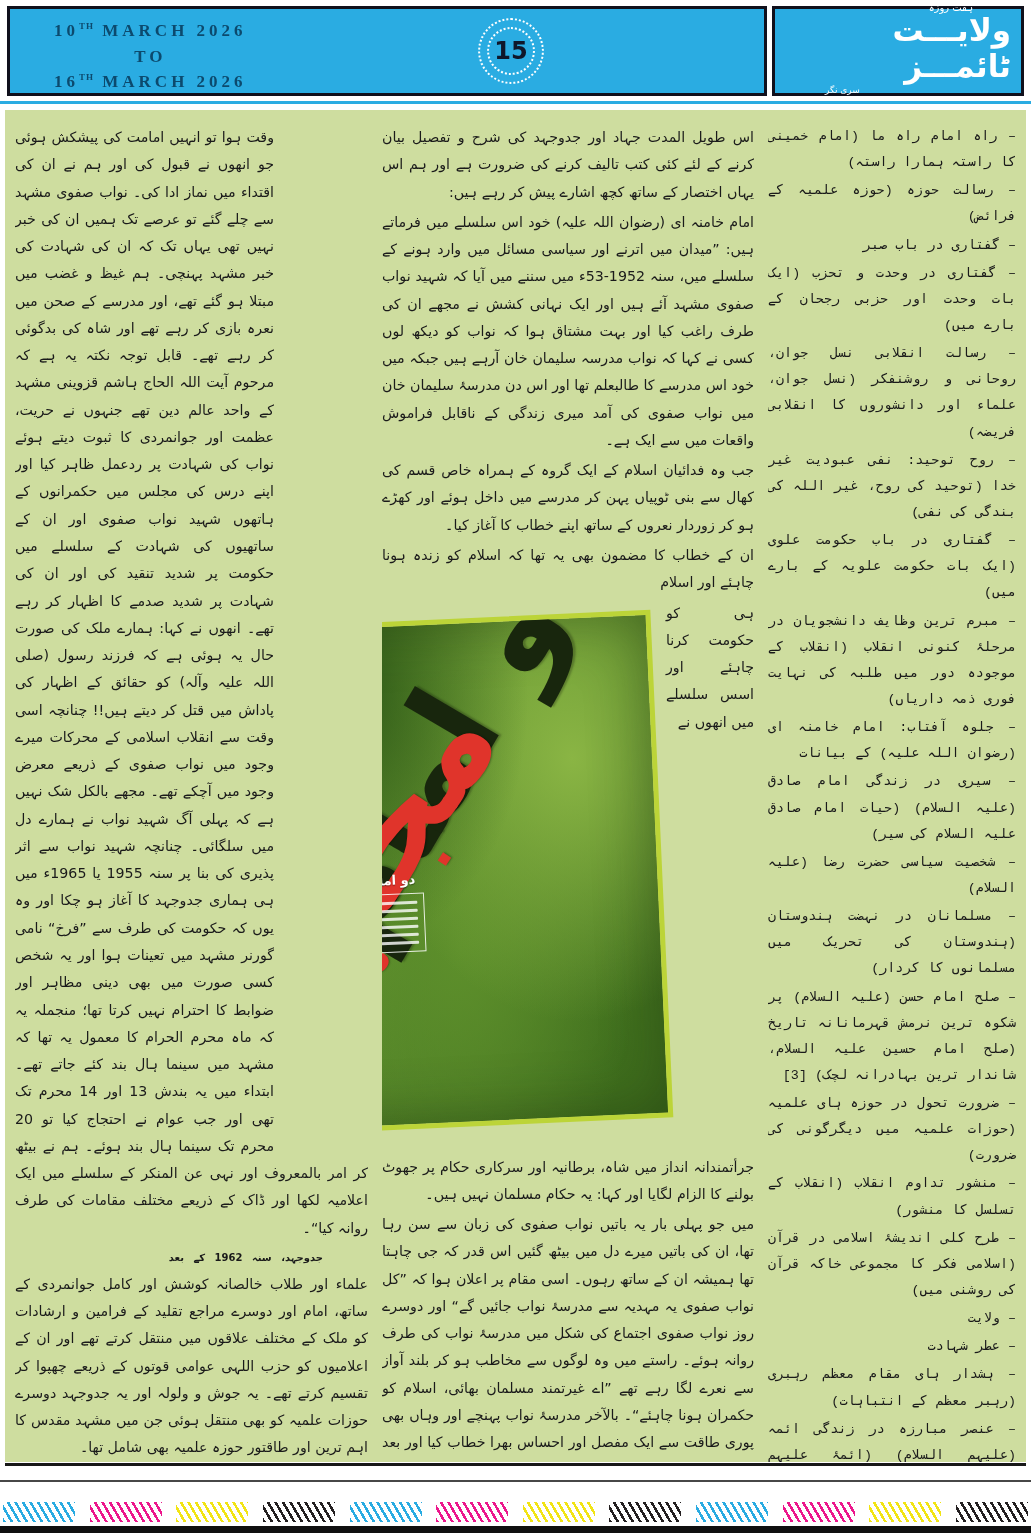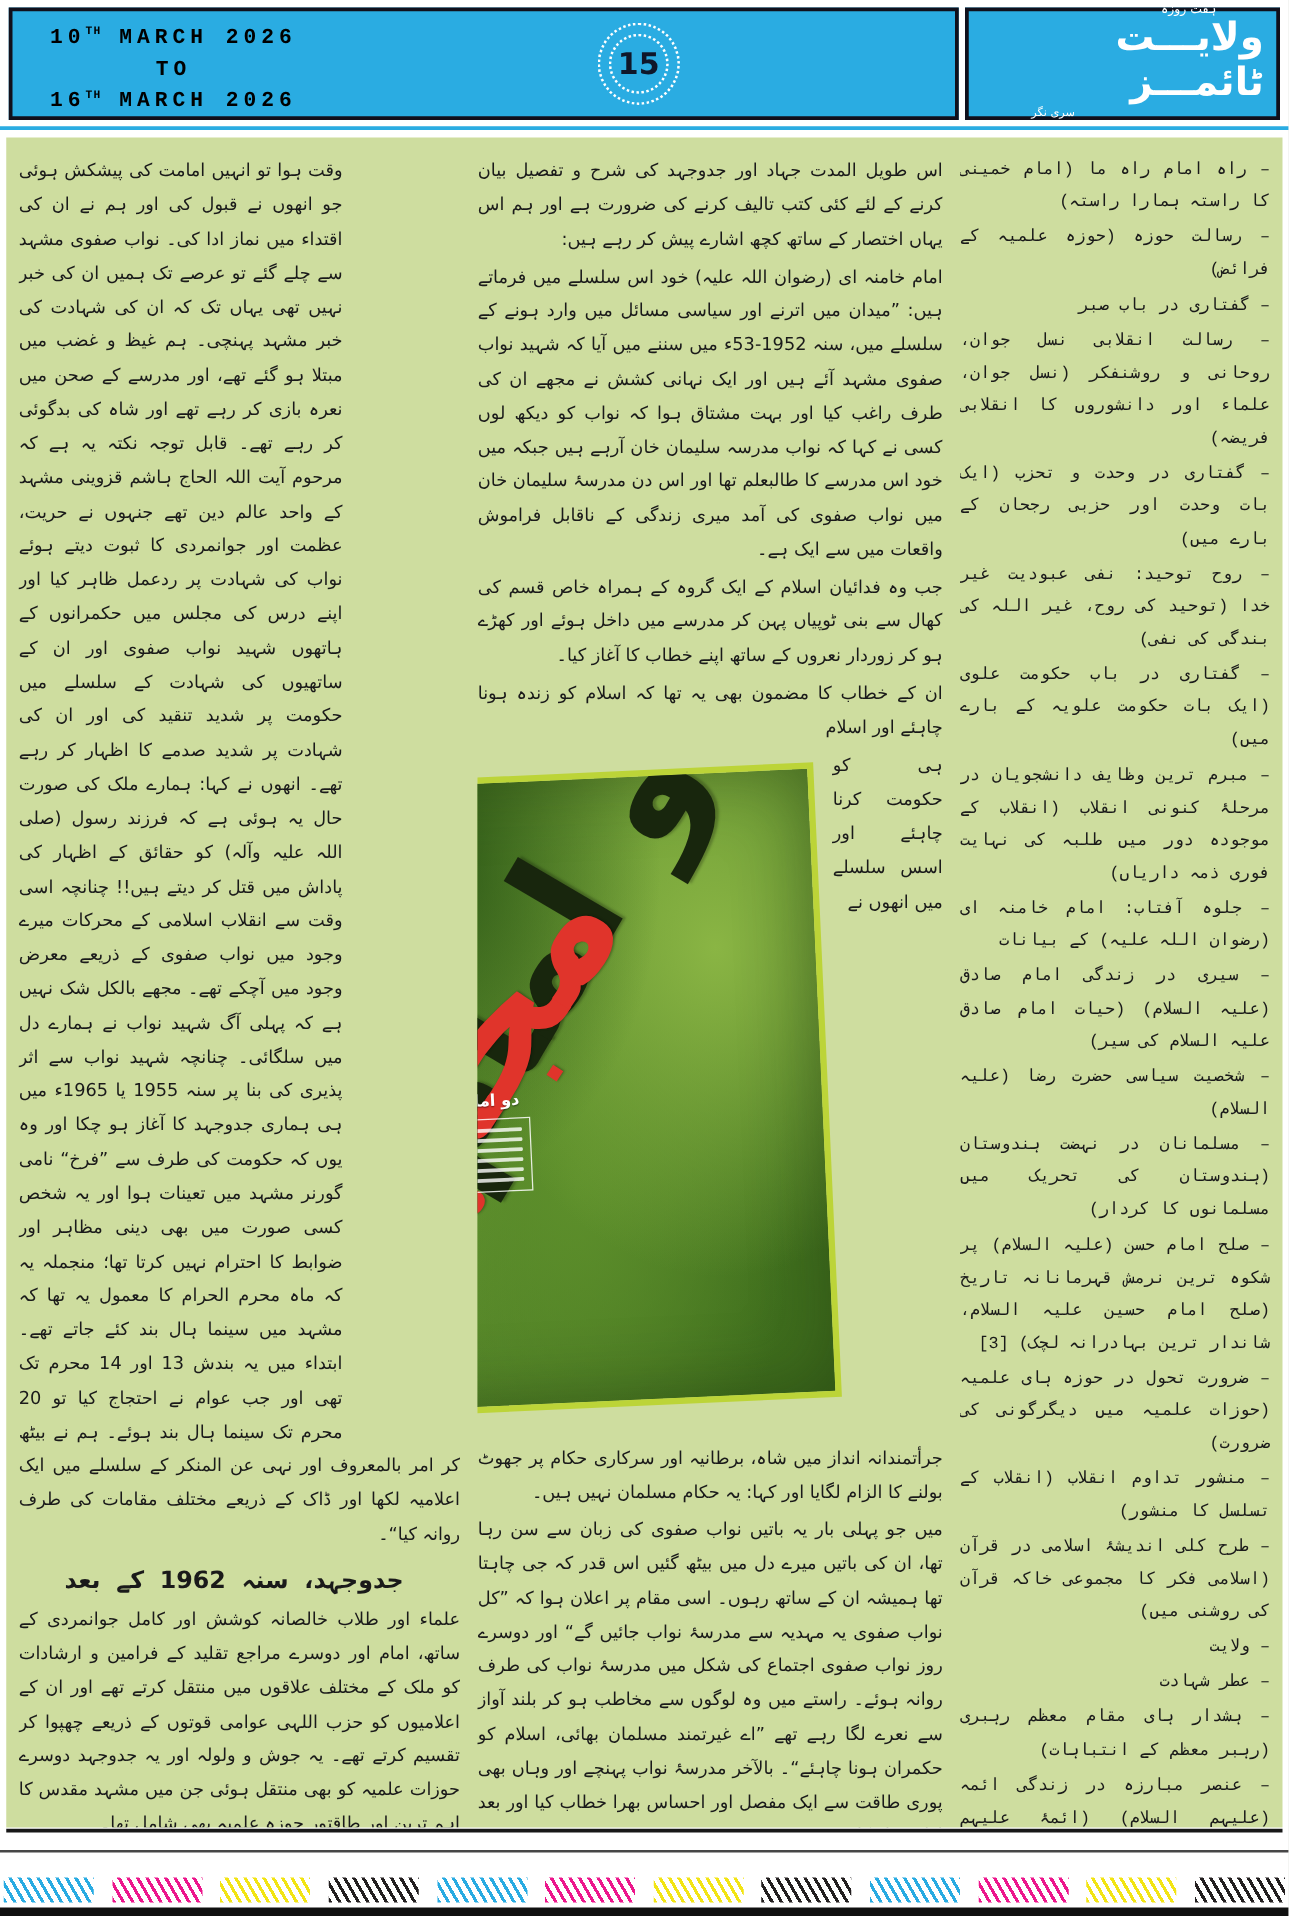--- a/index.html
+++ b/index.html
@@ -9,22 +9,22 @@
     background:#ffffff; overflow:hidden;
     font-family:"DejaVu Sans", sans-serif; color:#1a1a1a;
   }
 
   
   .header { position:absolute; top:6px; left:7px; right:7px; height:90px; display:flex; gap:5px; }
   .header-left {
     flex:1; background:#2aace2; border:3px solid #10101c; position:relative;
   }
   .dates {
-    position:absolute; left:30px; top:9px; color:#000000; text-align:center;
-    font-family:Liberation Mono, monospace;
+    position:absolute; left:44px; top:9px; color:#0c4a6e; text-align:center;
+    font-family:Liberation Serif, serif;
     font-weight:bold; font-size:17px; letter-spacing:4px; line-height:1.5;
   }
   .dates sup { font-size:9px; letter-spacing:1px; }
   .ornament {
     position:absolute; left:468px; top:50%; transform:translateY(-50%);
     width:66px; height:66px; border:2px dotted #ffffff; border-radius:50%;
     display:flex; align-items:center; justify-content:center;
   }
   .orn-inner {
     width:48px; height:48px; border:2px dotted #ffffff; border-radius:50%;
@@ -51,21 +51,21 @@
   .col { overflow:hidden; height:100%; }
   .col-list { width:248px;font-family:Liberation Mono, monospace; }
   .col-mid  { width:372px; }
   .col-left { flex:1; }
 
   .para { font-size:14.2px; line-height:1.92; text-align:justify; margin-bottom:3px; }
   .book-list { list-style:none; }
   .book-item { font-size:13.4px; line-height:1.95; text-align:justify; margin-bottom:2px; }
   .book-item::before { content:"– "; }
   .col-heading {
-    font-size:19px; font-weight:bold; margin:10px 45px 8px 0;
+    font-size:10px; font-weight:bold; margin:10px 45px 8px 0;
     word-spacing:6px; letter-spacing:.5px;
   }
 
   
   .book-float { float:left; width:276px; height:540px; margin:8px 8px 6px 0; position:relative; }
   .book-cover {
     position:absolute; left:-92px; top:10px; width:372px; height:508px;
     transform:rotate(-2.6deg);
     border:5px solid #bcd438; overflow:hidden;
     background:
@@ -141,23 +141,23 @@
 
       <div class="col col-list">
         <ul class="book-list">
 
             <li class="book-item">راہ امام راہ ما (امام خمینی کا راستہ ہمارا راستہ)</li>
 
             <li class="book-item">رسالت حوزہ (حوزہ علمیہ کے فرائض)</li>
 
             <li class="book-item">گفتاری در باب صبر</li>
 
+            <li class="book-item">گفتاری در وحدت و تحزب (ایک بات وحدت اور حزبی رجحان کے بارے میں)</li>
+
             <li class="book-item">رسالت انقلابی نسل جوان، روحانی و روشنفکر (نسل جوان، علماء اور دانشوروں کا انقلابی فریضہ)</li>
-
-            <li class="book-item">گفتاری در وحدت و تحزب (ایک بات وحدت اور حزبی رجحان کے بارے میں)</li>
 
             <li class="book-item">روح توحید: نفی عبودیت غیر خدا (توحید کی روح، غیر اللہ کی بندگی کی نفی)</li>
 
             <li class="book-item">گفتاری در باب حکومت علوی (ایک بات حکومت علویہ کے بارے میں)</li>
 
 
             <li class="book-item">مبرم ترین وظایف دانشجویان در مرحلۂ کنونی انقلاب (انقلاب کے موجودہ دور میں طلبہ کی نہایت فوری ذمہ داریاں)</li>
 
             <li class="book-item">جلوہ آفتاب: امام خامنہ ای (رضوان اللہ علیہ) کے بیانات</li>
 

